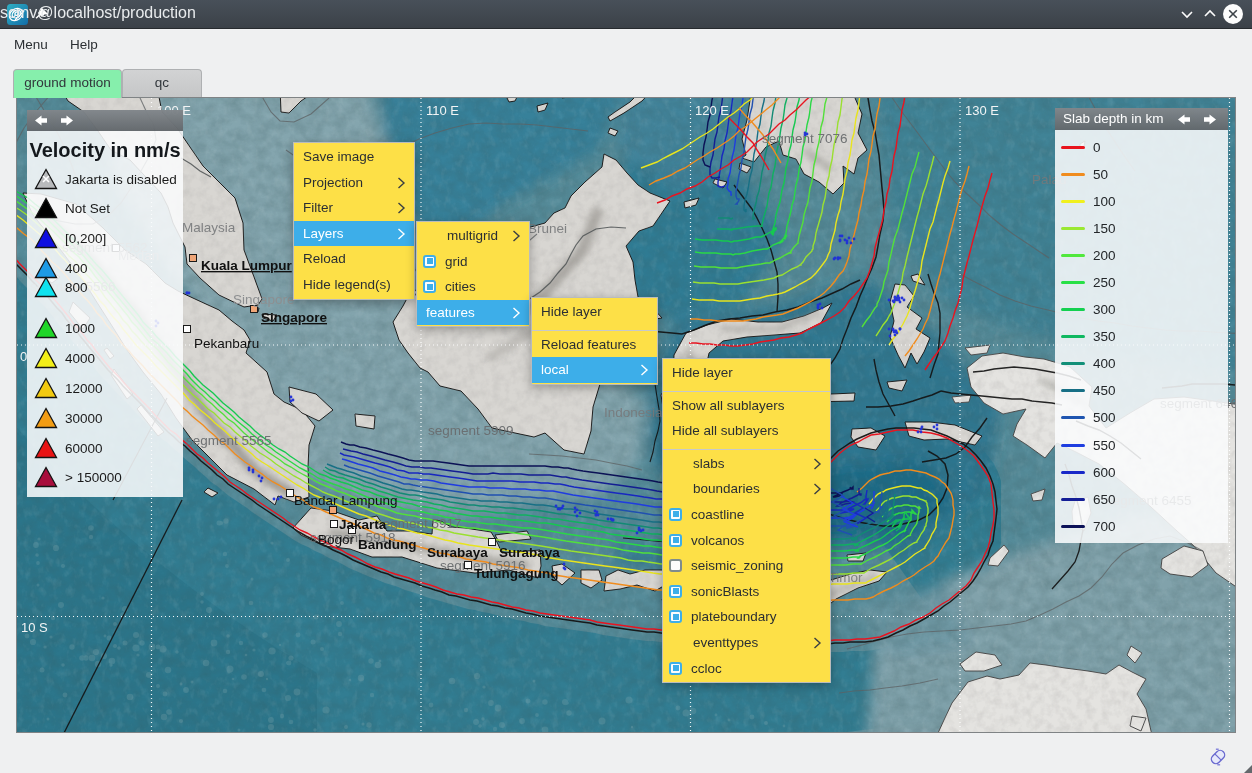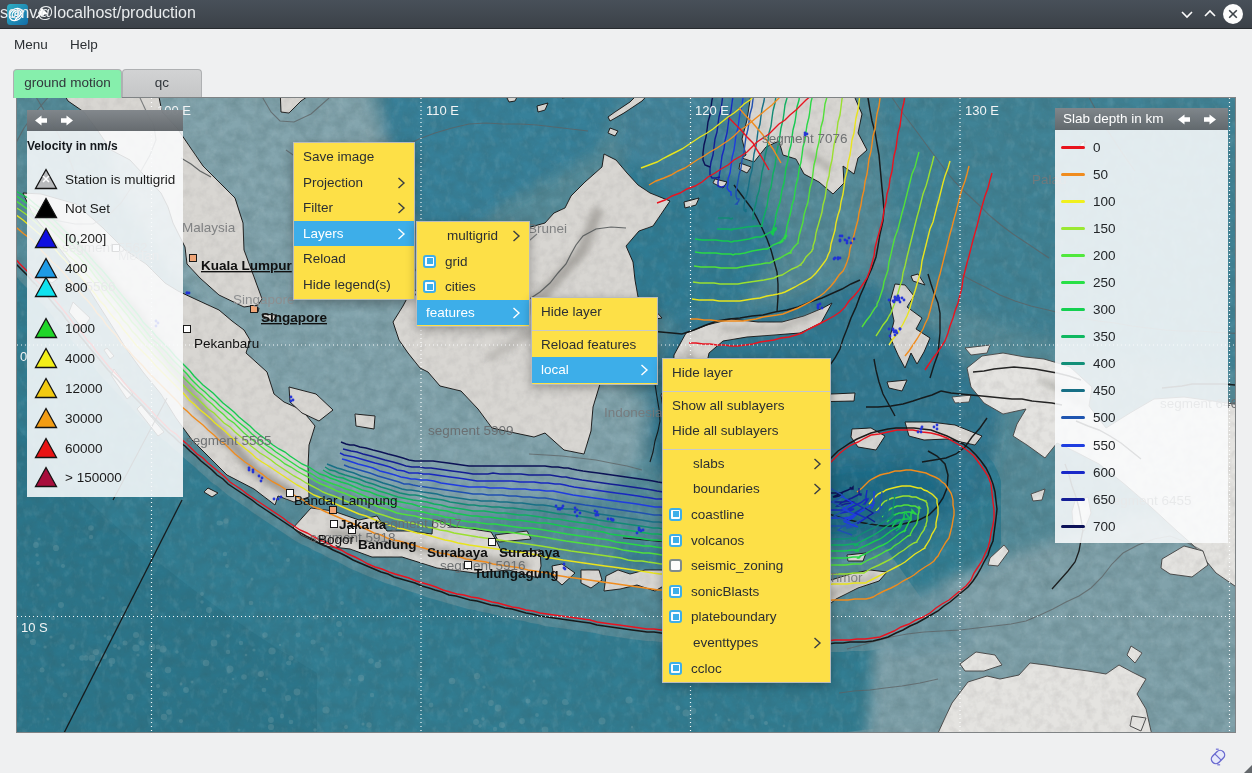--- a/index.html
+++ b/index.html
@@ -17,21 +17,21 @@
 .menu {position:absolute;background:#fde047;border:1px solid #b9bbbd;box-shadow:0 3px 10px rgba(0,0,0,0.30);padding:1px 0;z-index:30}
 .mi {position:relative;height:25.6px;line-height:25.6px;font-size:13.5px;color:#2b2f33;padding-left:9px;white-space:nowrap}
 .mi.mhl {background:#3daee9;color:#fff}
 .msep {height:5px;border-bottom:1px solid #c6c8ca;box-sizing:content-box;margin-bottom:1px}
 .marr {position:absolute;right:8px;top:6px}
 .cb {display:inline-block;width:13px;height:13px;border:2px solid #3daee9;border-radius:3px;margin-right:9px;vertical-align:-2px;background:#fcfcfc;position:relative}
 .cbi {position:absolute;left:1.5px;top:1.5px;width:6px;height:6px;background:#3daee9}
 .legL {position:absolute;left:10px;top:12px;width:156px;height:387px;background:rgba(250,251,253,0.87);z-index:10}
 .legLh {position:absolute;left:0;top:0;width:100%;height:21px;background:linear-gradient(rgba(106,112,117,0.82),rgba(70,76,81,0.82))}
 .legLh svg {position:absolute;left:7px;top:4px}
-.legLt {position:absolute;top:29px;width:100%;text-align:left;font-weight:bold;font-size:12px;color:#14181c}
+.legLt {position:absolute;top:29px;width:100%;text-align:center;font-weight:bold;font-size:20px;color:#14181c}
 .lrow {position:absolute;left:7px;height:24px;font-size:13.5px;color:#1a1a1a}
 .lrow svg {vertical-align:middle}
 .lrow span {margin-left:7px;vertical-align:middle}
 .legR {position:absolute;left:1038px;top:10px;width:173px;height:435px;background:rgba(250,251,253,0.87);z-index:10}
 .legRh {position:absolute;left:0;top:0;width:100%;height:22px;background:linear-gradient(rgba(106,112,117,0.82),rgba(70,76,81,0.82));color:#fff;font-size:13.5px}
 .legRh span {position:absolute;left:8px;top:3px}
 .legRh svg {position:absolute;right:11px;top:5px}
 .rrow {position:absolute;left:6px;height:18px;font-size:13.5px;color:#232629}
 .rline {display:inline-block;width:24px;height:3.5px;border-radius:2px;vertical-align:3px}
 .rrow span:last-child {margin-left:8px}
@@ -677,21 +677,21 @@
       <div class="legLh">
         <svg width="40" height="13" viewBox="0 0 40 13">
           <path d="M7.5,1.5 L1,6.5 L7.5,11.5 L7.5,8.7 L13,8.7 L13,4.3 L7.5,4.3 z" fill="#fff"></path>
           <path d="M32.5,1.5 L39,6.5 L32.5,11.5 L32.5,8.7 L27,8.7 L27,4.3 L32.5,4.3 z" fill="#fff"></path>
         </svg>
       </div>
 <div class="legLt">Velocity in nm/s</div>
       <div class="lrow" style="top:58px"><svg width="24" height="22" viewBox="0 0 24 22">
           <polygon points="12,1.5 22.5,20.5 1.5,20.5" fill="#b8babc" stroke="#141414" stroke-width="1.3"></polygon>
           <path d="M9,8 L15,14 M15,8 L9,14" stroke="#fff" stroke-width="1.6"></path>
-        </svg><span>Station is multigrid</span></div>
+        </svg><span>Jakarta is disabled</span></div>
       <div class="lrow" style="top:87px"><svg width="24" height="22" viewBox="0 0 24 22">
           <polygon points="12,1.5 22.5,20.5 1.5,20.5" fill="#000000" stroke="#141414" stroke-width="1.3"></polygon>
         </svg><span>Not Set</span></div>
       <div class="lrow" style="top:117px"><svg width="24" height="22" viewBox="0 0 24 22">
           <polygon points="12,1.5 22.5,20.5 1.5,20.5" fill="#0f0fe0" stroke="#141414" stroke-width="1.3"></polygon>
         </svg><span>[0,200]</span></div>
       <div class="lrow" style="top:147px"><svg width="24" height="22" viewBox="0 0 24 22">
           <polygon points="12,1.5 22.5,20.5 1.5,20.5" fill="#1e9be6" stroke="#141414" stroke-width="1.3"></polygon>
         </svg><span>400</span></div>
       <div class="lrow" style="top:166px"><svg width="24" height="22" viewBox="0 0 24 22">

